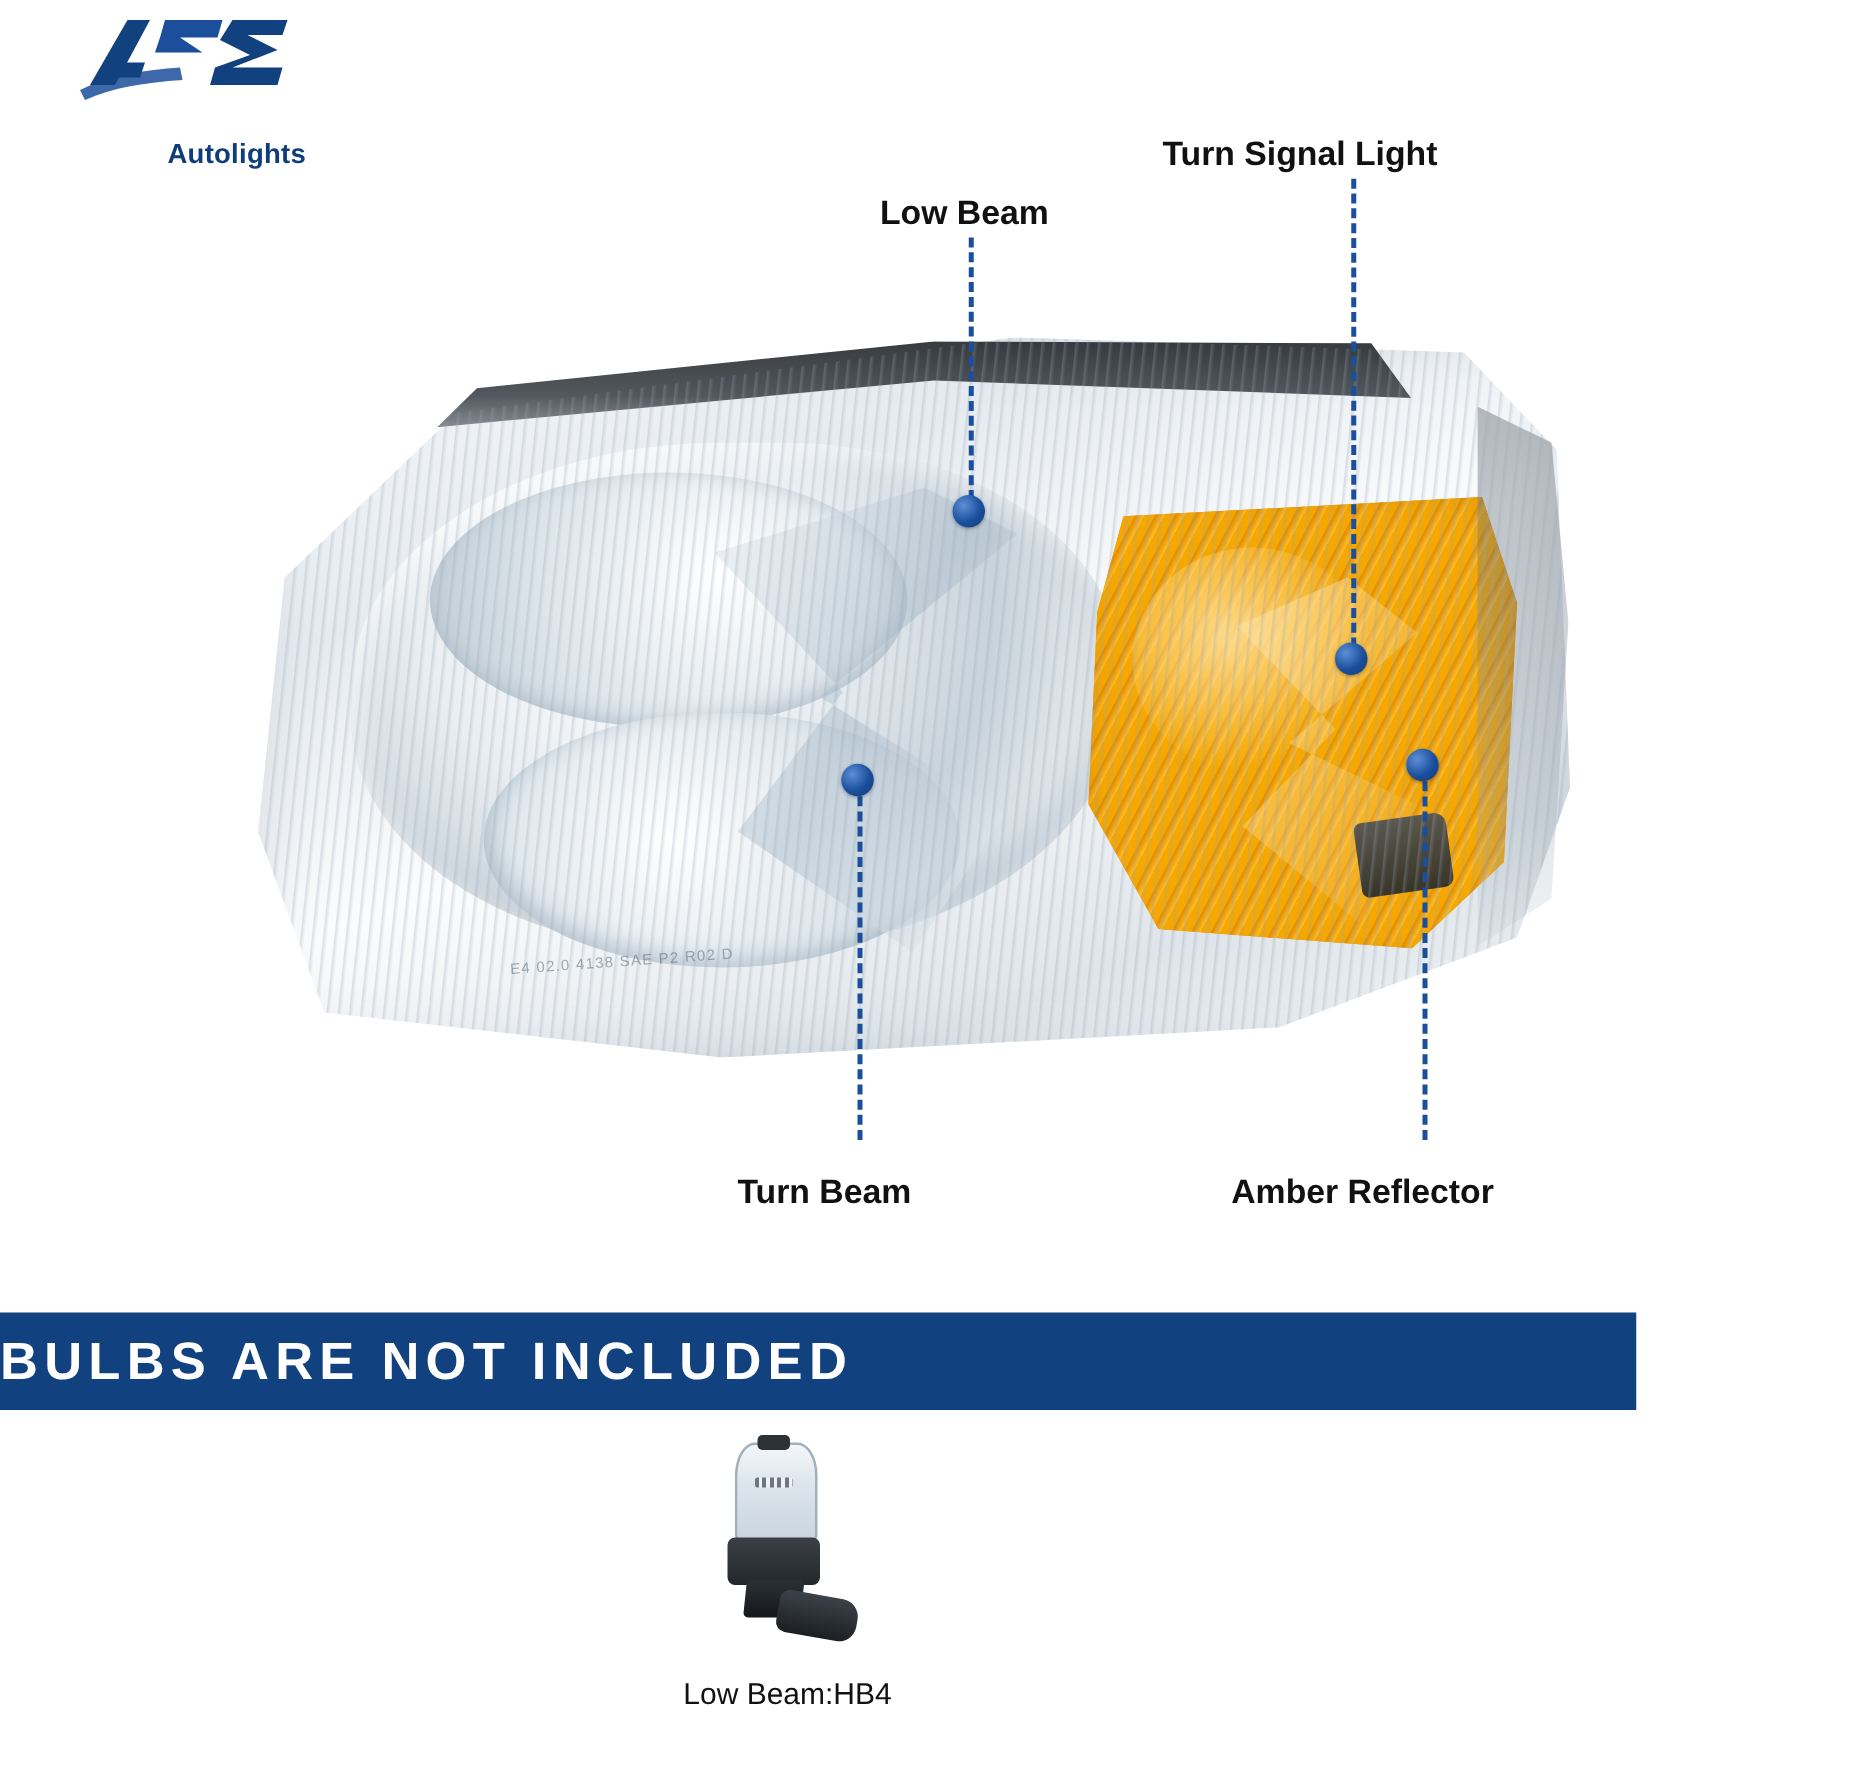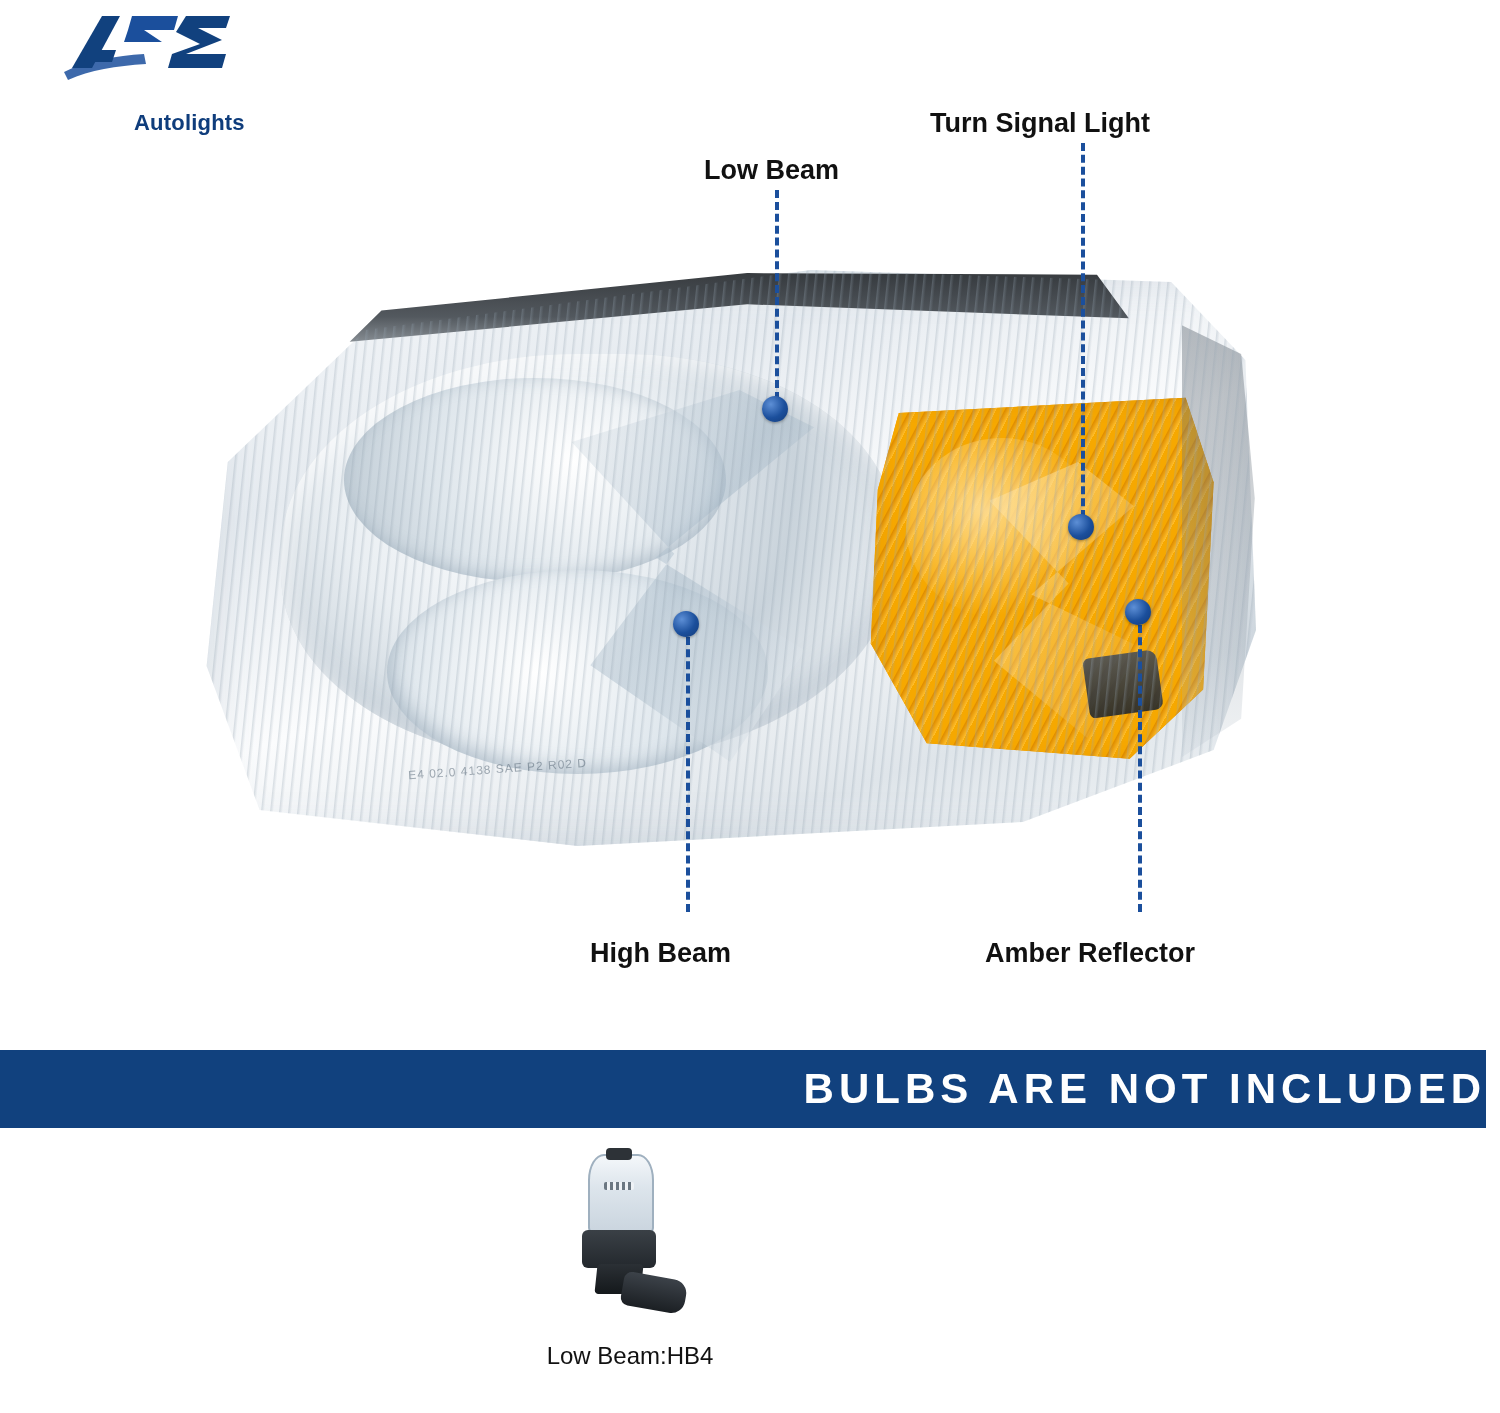--- a/index.html
+++ b/index.html
@@ -205,26 +205,26 @@
     border-radius: 50%;
     background: radial-gradient(circle at 34% 32%, #5d8fd6 0%, #1b4f9c 55%, #123a78 100%);
     box-shadow: 0 1px 3px rgba(0,0,0,0.35);
   }
 
   
   .banner {
     position: absolute;
     left: 0;
     top: 1050px;
-    width: 1486px;
+    width: 1309px;
     height: 78px;
     background: #11417e;
     display: flex;
     align-items: center;
-    justify-content: flex-end;
+    justify-content: flex-start;
   }
   .banner-text {
     color: #ffffff;
     font-size: 42px;
     font-weight: bold;
     letter-spacing: 5px;
   }
 
   
   .bulbs-row {
@@ -393,21 +393,21 @@
   </div>
 
   <div class="callout-label" style="left:676px; top:155px;margin-left:28px;">Low Beam</div>
   <div class="leader" style="left:775px; top:190px; height:210px;"></div>
   <div class="dot" style="left:762px; top:396px;"></div>
 
   <div class="callout-label" style="left:930px; top:108px;text-align:center;">Turn Signal Light</div>
   <div class="leader" style="left:1081px; top:143px; height:375px;"></div>
   <div class="dot" style="left:1068px; top:514px;"></div>
 
-  <div class="callout-label" style="left:590px; top:938px;">High Beam</div>
+  <div class="callout-label" style="left:590px; top:938px;">Turn Beam</div>
   <div class="leader" style="left:686px; top:637px; height:275px;"></div>
   <div class="dot" style="left:673px; top:611px;"></div>
 
   <div class="callout-label" style="left:985px; top:938px;">Amber Reflector</div>
   <div class="leader" style="left:1138px; top:625px; height:287px;"></div>
   <div class="dot" style="left:1125px; top:599px;"></div>
 </div>
 
 <div class="banner">
   <div class="banner-text">BULBS ARE NOT INCLUDED</div>

